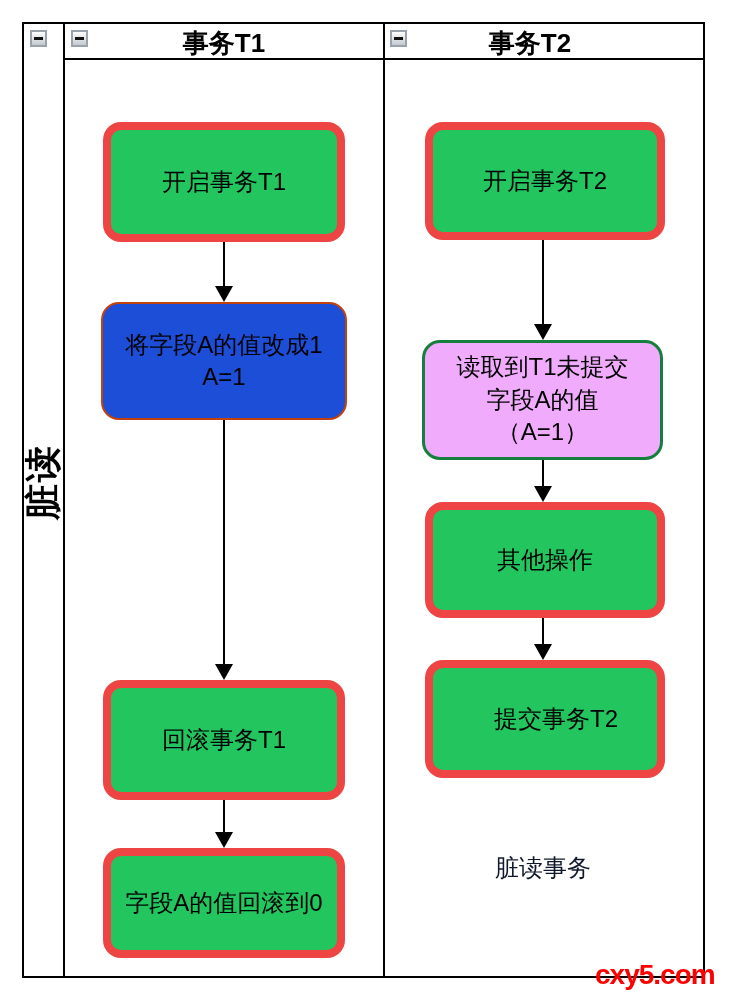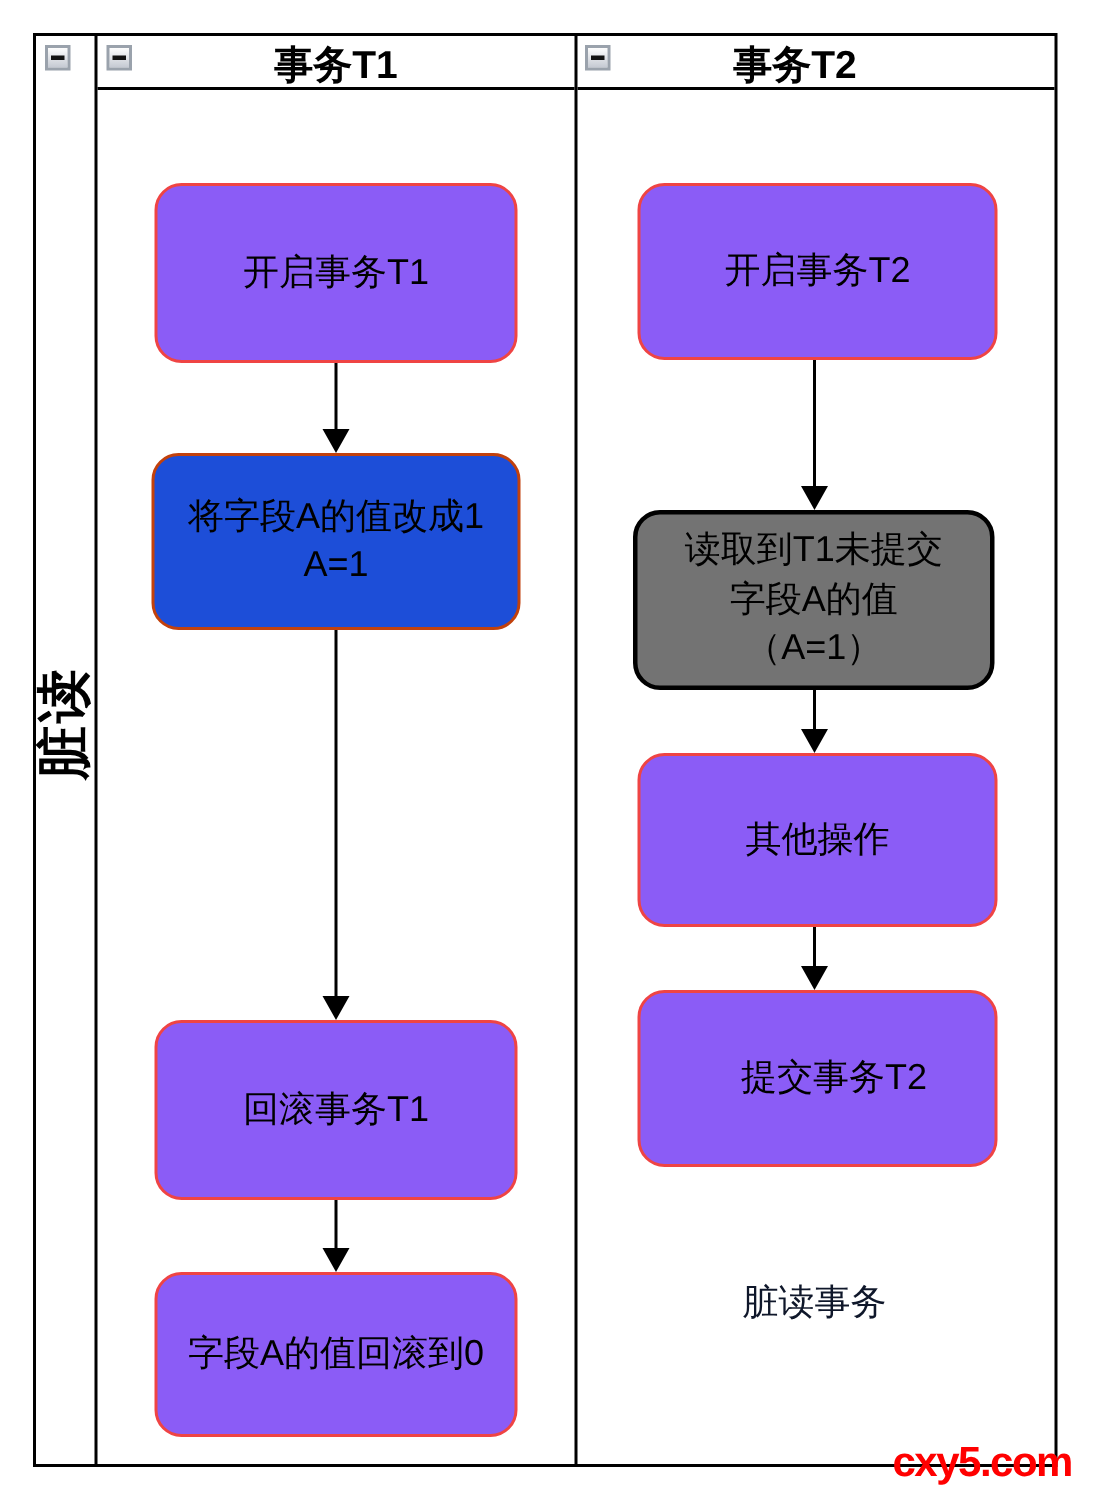--- a/index.html
+++ b/index.html
@@ -27,23 +27,23 @@
                 border:2px solid #9aa2ac;background:linear-gradient(#fdfdfd,#c4c9d2);
                 display:flex;align-items:center;justify-content:center;cursor:pointer;}
   .collapse-btn .minus{width:9px;height:3px;background:#111;}
   .collapse-btn.pool-btn{left:30px;top:30px;}
   .collapse-btn.l1-btn{left:71px;top:30px;}
   .collapse-btn.l2-btn{left:390px;top:30px;}
   
   .node{position:absolute;box-sizing:border-box;border-radius:18px;
         display:flex;flex-direction:column;align-items:center;justify-content:center;
         font-size:24px;line-height:1.35;text-align:center;}
-  .node.blue{background:#8b5cf6;border:2px solid #ef4444;}
+  .node.blue{background:#22c55e;border:8px solid #ef4444;}
   .node.green{background:#1d4ed8;border:2px solid #c2410c;}
-  .node.red{background:#737373;border:3px solid #000000;}
+  .node.red{background:#f0abfc;border:3px solid #15803d;}
   .t1-n1{left:103px;top:122px;width:242px;height:120px;}
   .t1-n2{left:101px;top:302px;width:246px;height:118px;}
   .t1-n3{left:103px;top:680px;width:242px;height:120px;}
   .t1-n4{left:103px;top:848px;width:242px;height:110px;}
   .t2-n1{left:425px;top:122px;width:240px;height:118px;}
   .t2-n2{left:422px;top:340px;width:241px;height:120px;}
   .t2-n3{left:425px;top:502px;width:240px;height:116px;}
   .t2-n4{left:425px;top:660px;width:240px;height:118px;padding-left:22px;}
   
   .arrow{position:absolute;width:2px;background:#000;}

